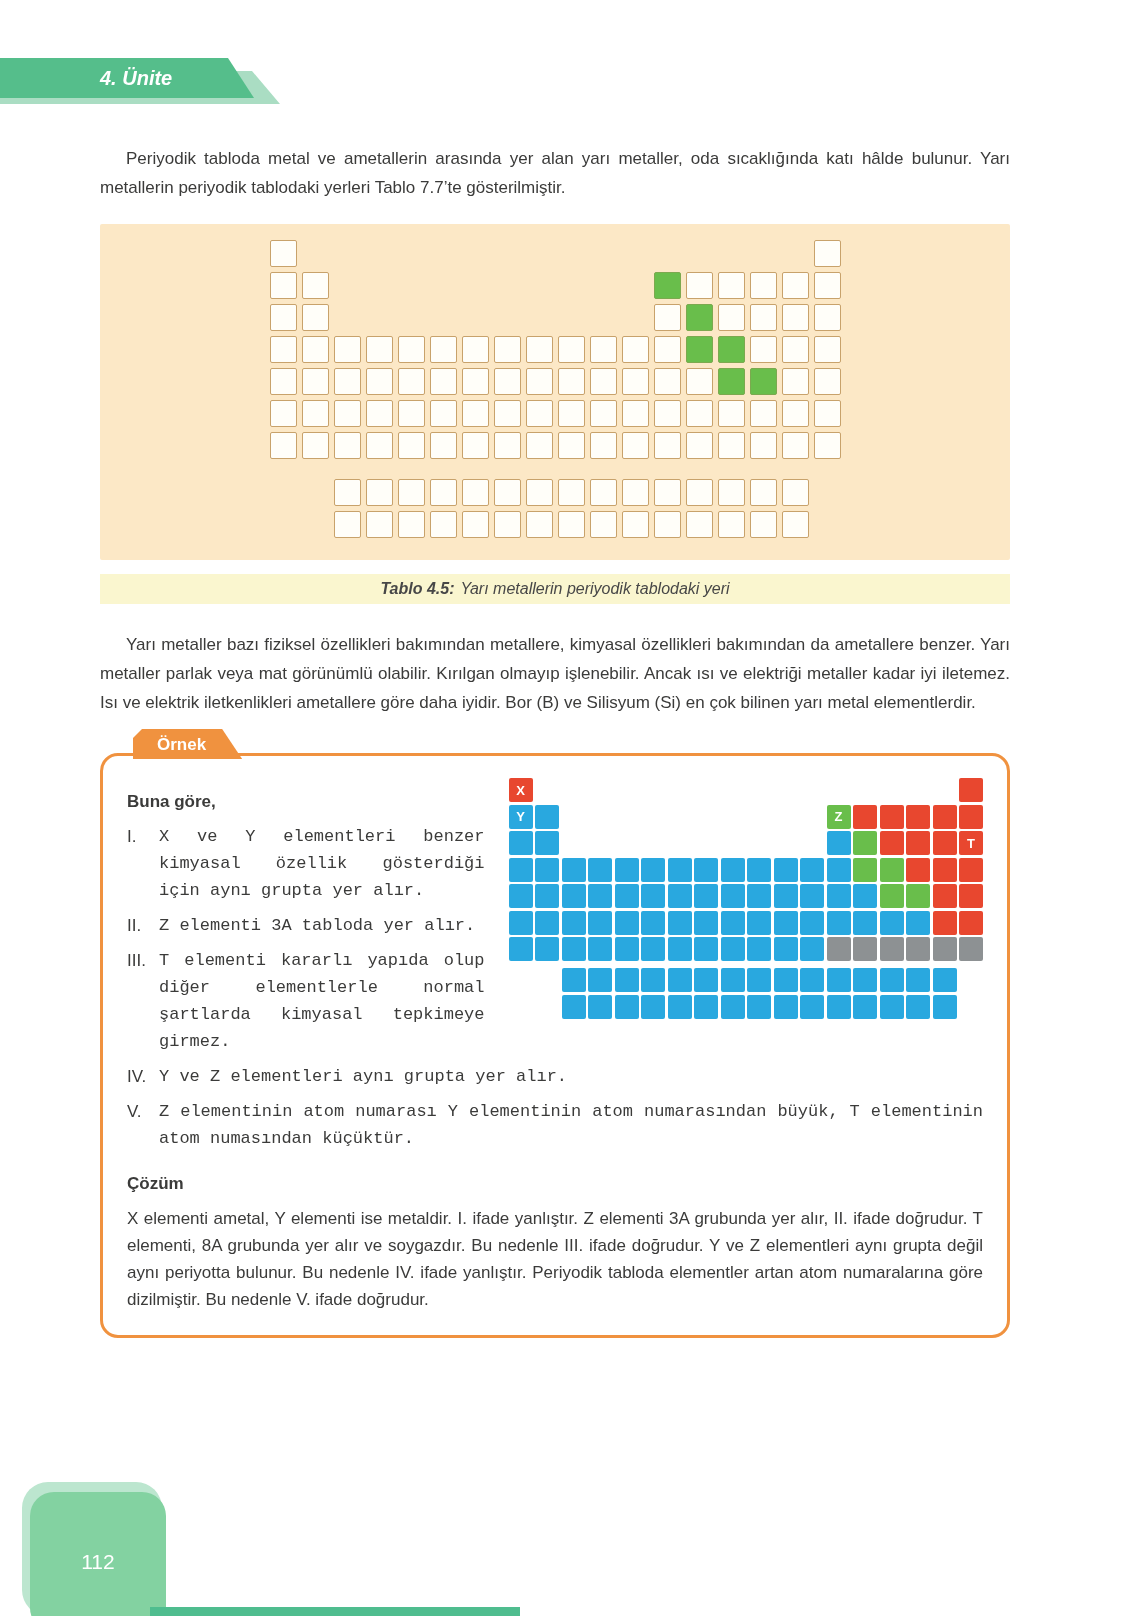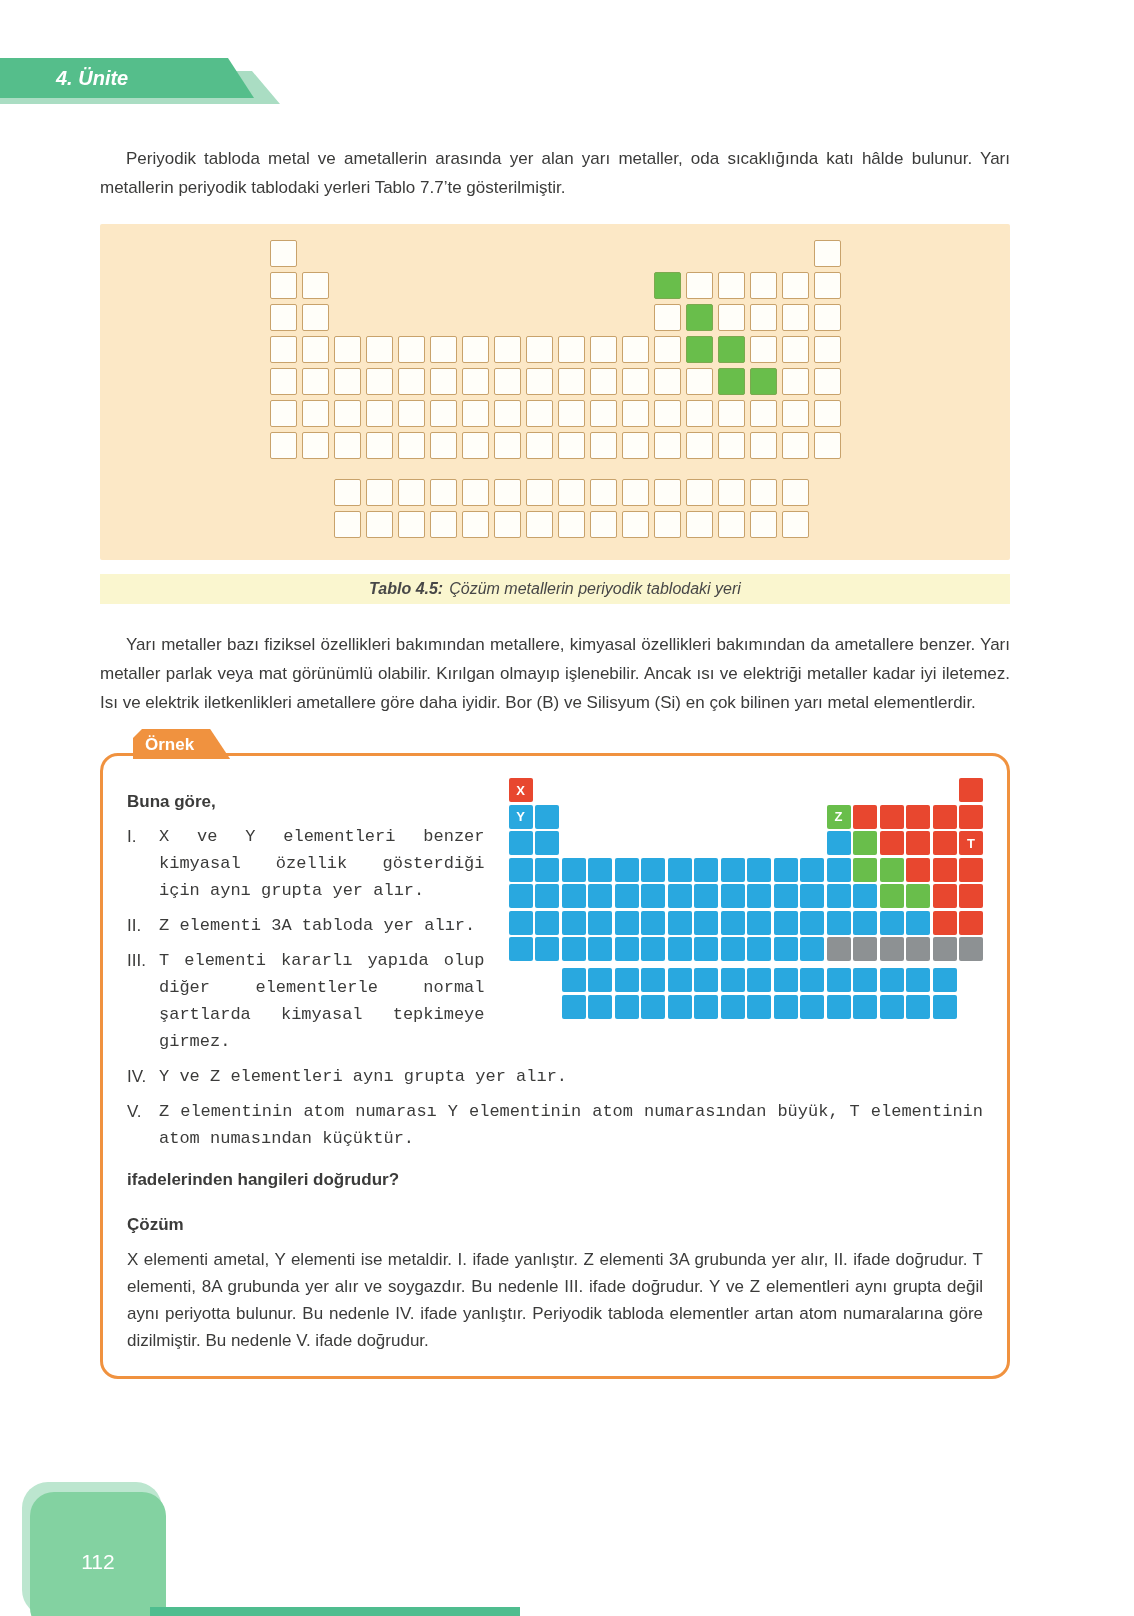--- a/index.html
+++ b/index.html
@@ -5,40 +5,40 @@
   * { margin:0; padding:0; box-sizing:border-box; }
   html, body { width:1134px; }
   body {
     height:1616px; position:relative; background:#ffffff; overflow:hidden;
     font-family:"Liberation Sans","DejaVu Sans",sans-serif; color:var(--text_color,#3b3b3a);
   }
   
   .banner-back{position:absolute;top:71px;left:0;width:280px;height:33px;background:var(--accent_green_light);
     clip-path:polygon(0 0,calc(100% - 28px) 0,100% 100%,0 100%);}
   .banner{position:absolute;top:58px;left:0;width:254px;height:40px;background:var(--accent_green);
-    clip-path:polygon(0 0,calc(100% - 26px) 0,100% 100%,0 100%);display:flex;align-items:center;padding-left:56px;}
+    clip-path:polygon(0 0,calc(100% - 26px) 0,100% 100%,0 100%);display:flex;align-items:center;padding-left:100px;}
   .banner-text{color:#fff;font-size:20px;font-weight:bold;font-style:italic;}
 
   .content{padding:132px 124px 0 100px;}
   .heading{font-size:19px;font-weight:bold;margin-left:26px;}
   .para{font-size:17px;line-height:29px;text-align:justify;text-indent:26px;margin-top:12px;}
   .para.second{margin-top:26px;}
 
   
   .figure{margin-top:22px;background:var(--table_bg);height:336px;display:flex;justify-content:center;align-items:flex-start;padding-top:16px;border-radius:2px;}
   .ptable{display:grid;grid-template-columns:repeat(18,27px);grid-template-rows:repeat(7,27px) 10px 27px 27px;gap:5px;}
   .pcell{border:1px solid var(--cell_border);background:var(--cell_fill);border-radius:2px;}
   .pcell.green{background:var(--metalloid_green);border-color:#7ca94f;}
   .caption{margin-top:14px;background:var(--caption_bg);height:30px;line-height:30px;text-align:center;font-size:16px;font-style:italic;color:#474747;}
   .cap-label{font-weight:bold;margin-right:6px;}
 
   
   .example{position:relative;margin-top:36px;border:3px solid var(--example_orange);border-radius:18px;padding:20px 24px 22px;}
   .example-tab{position:absolute;top:-27px;left:30px;height:30px;line-height:31px;background:var(--example_orange);
-    color:#fff;font-weight:bold;font-size:17px;padding:0 36px 0 12px;
+    color:#fff;font-weight:bold;font-size:17px;padding:0 36px 0 24px;
     clip-path:polygon(0 100%,0 9px,9px 0,calc(100% - 20px) 0,100% 100%);}
   .ex-text{font-size:17px;line-height:27px;}
   .mini{float:right;margin:2px 0 28px 24px;display:grid;grid-template-columns:repeat(18,24px);
     grid-template-rows:repeat(7,24px) 2px 24px 24px;gap:2.5px;}
   .mcell{border-radius:2px;display:flex;align-items:center;justify-content:center;color:#fff;font-size:13px;font-weight:bold;}
   .mcell.m{background:var(--metal_blue);}
   .mcell.n{background:var(--nonmetal_red);}
   .mcell.s{background:var(--metalloid_green);}
   .mcell.u{background:var(--unknown_gray);}
   .ex-intro{text-align:justify;}
@@ -187,21 +187,21 @@
         <div class="pcell" style="grid-area: 10 / 11;"></div>
         <div class="pcell" style="grid-area: 10 / 12;"></div>
         <div class="pcell" style="grid-area: 10 / 13;"></div>
         <div class="pcell" style="grid-area: 10 / 14;"></div>
         <div class="pcell" style="grid-area: 10 / 15;"></div>
         <div class="pcell" style="grid-area: 10 / 16;"></div>
         <div class="pcell" style="grid-area: 10 / 17;"></div>
       </div>
   </div>
 
-  <div class="caption"><span class="cap-label">Tablo 4.5:</span><span>Çözüm metallerin periyodik tablodaki yeri</span></div>
+  <div class="caption"><span class="cap-label">Tablo 4.5:</span><span>Yarı metallerin periyodik tablodaki yeri</span></div>
 
   <p class="para second">Yarı metaller bazı fiziksel özellikleri bakımından metallere, kimyasal özellikleri bakımından da ametallere benzer. Yarı metaller parlak veya mat görünümlü olabilir. Kırılgan olmayıp işlenebilir. Ancak ısı ve elektriği metaller kadar iyi iletemez. Isı ve elektrik iletkenlikleri ametallere göre daha iyidir. Bor (B) ve Silisyum (Si) en çok bilinen yarı metal elementlerdir.</p>
 
   <div class="example">
     <div class="example-tab">Örnek</div>
 
     <div class="mini">
         <div class="mcell n" style="grid-area: 1 / 1;">X</div>
         <div class="mcell n" style="grid-area: 1 / 18;"></div>
         <div class="mcell m" style="grid-area: 2 / 1;">Y</div>
@@ -340,21 +340,20 @@
     </div>
     <div class="ex-text stmt">
       <span class="stmt-num">IV.</span>
       <span class="stmt-body">Y ve Z elementleri aynı grupta yer alır.</span>
     </div>
     <div class="ex-text stmt">
       <span class="stmt-num">V.</span>
       <span class="stmt-body">Z elementinin atom numarası Y elementinin atom numarasından büyük, T elementinin atom numasından küçüktür.</span>
     </div>
 
-    <p class="ex-text question">ifadelerinden hangileri doğrudur?</p>
     <p class="ex-text sol-head">Çözüm</p>
     <p class="ex-text solution">X elementi ametal, Y elementi ise metaldir. I. ifade yanlıştır. Z elementi 3A grubunda yer alır, II. ifade doğrudur. T elementi, 8A grubunda yer alır ve soygazdır. Bu nedenle III. ifade doğrudur. Y ve Z elementleri aynı grupta değil aynı periyotta bulunur. Bu nedenle IV. ifade yanlıştır. Periyodik tabloda elementler artan atom numaralarına göre dizilmiştir. Bu nedenle V. ifade doğrudur.</p>
   </div>
 
 </div>
 
 <div class="pagenum-back"></div>
 <div class="pagenum">
   <span>112</span>
 </div>

